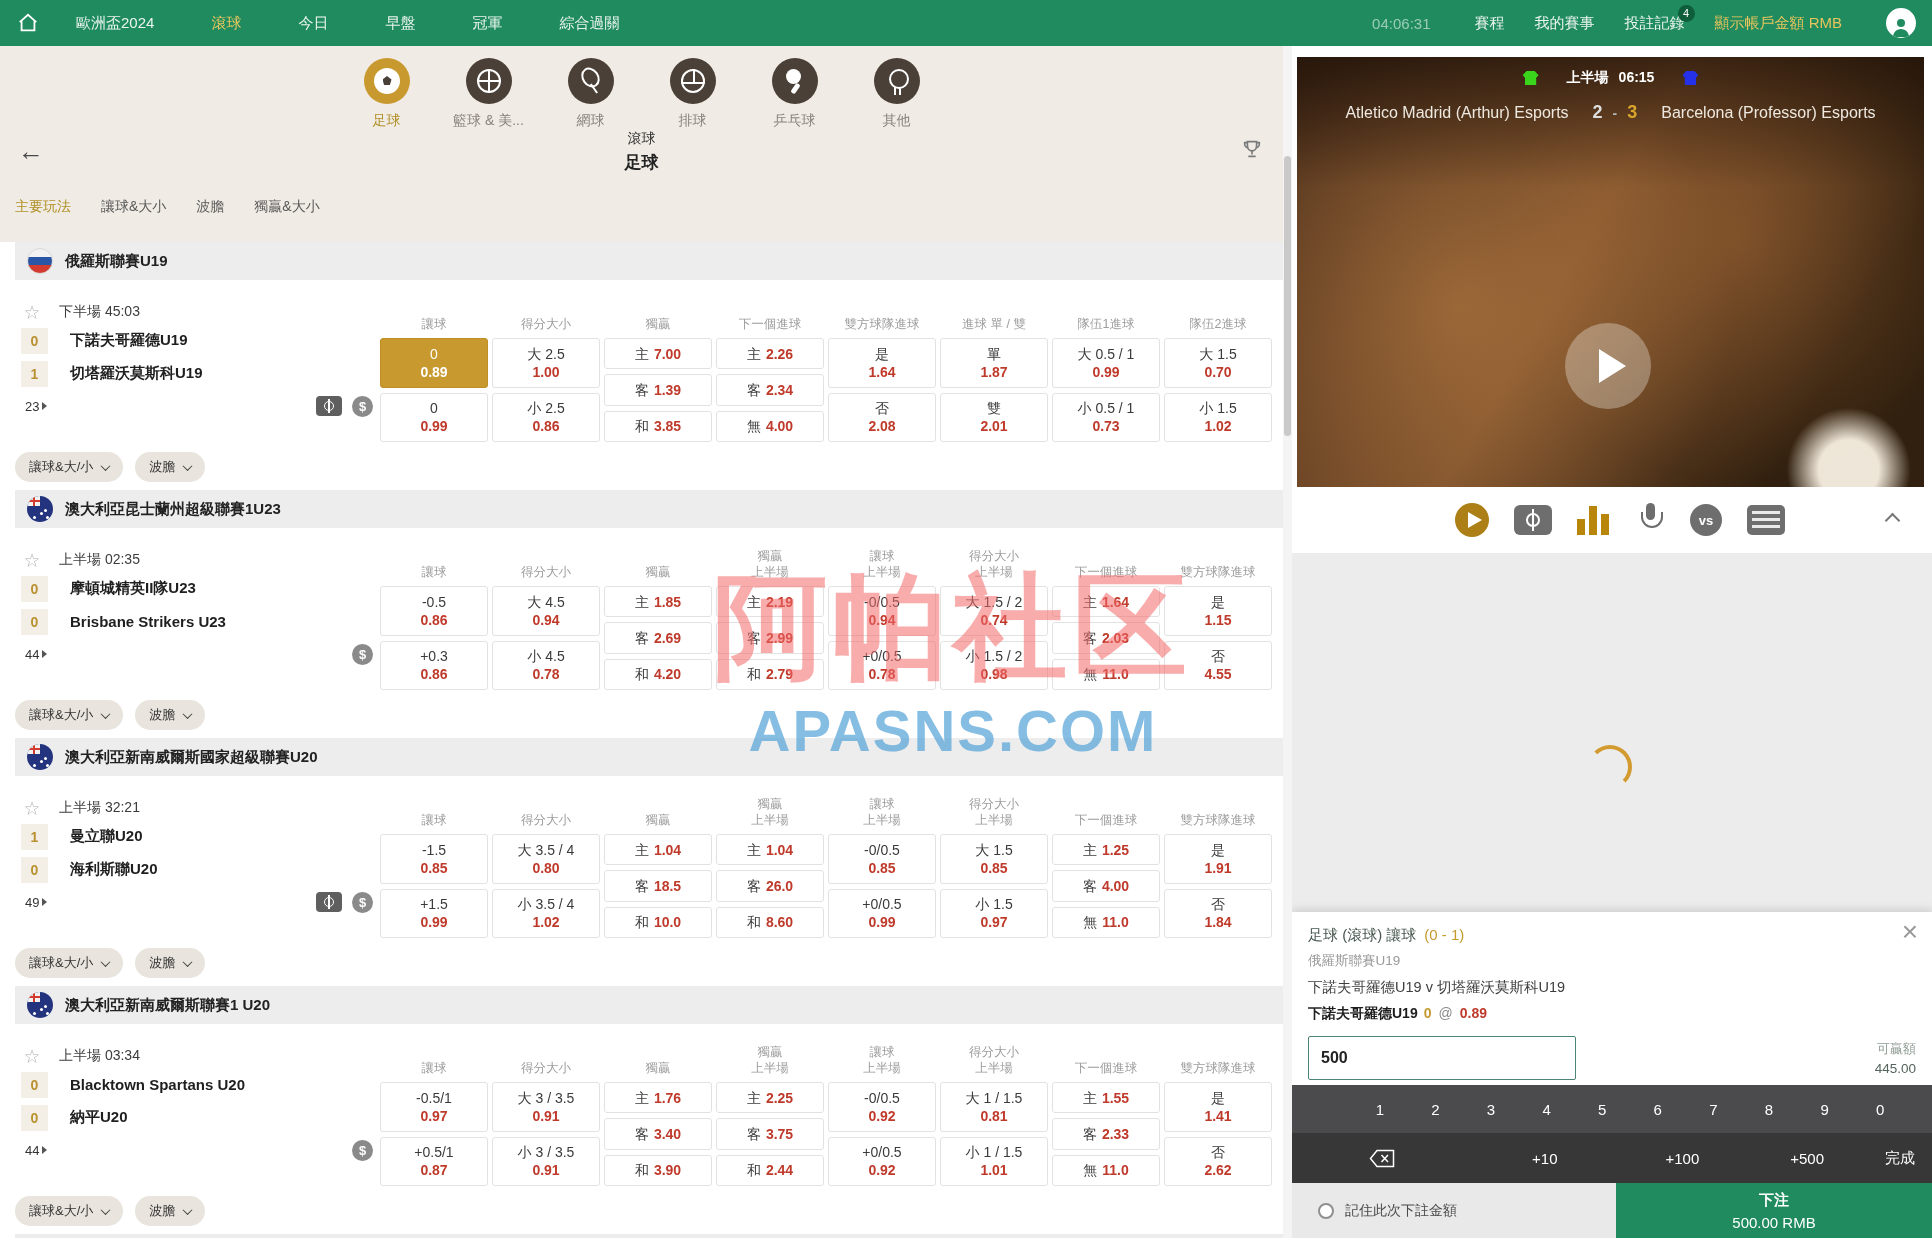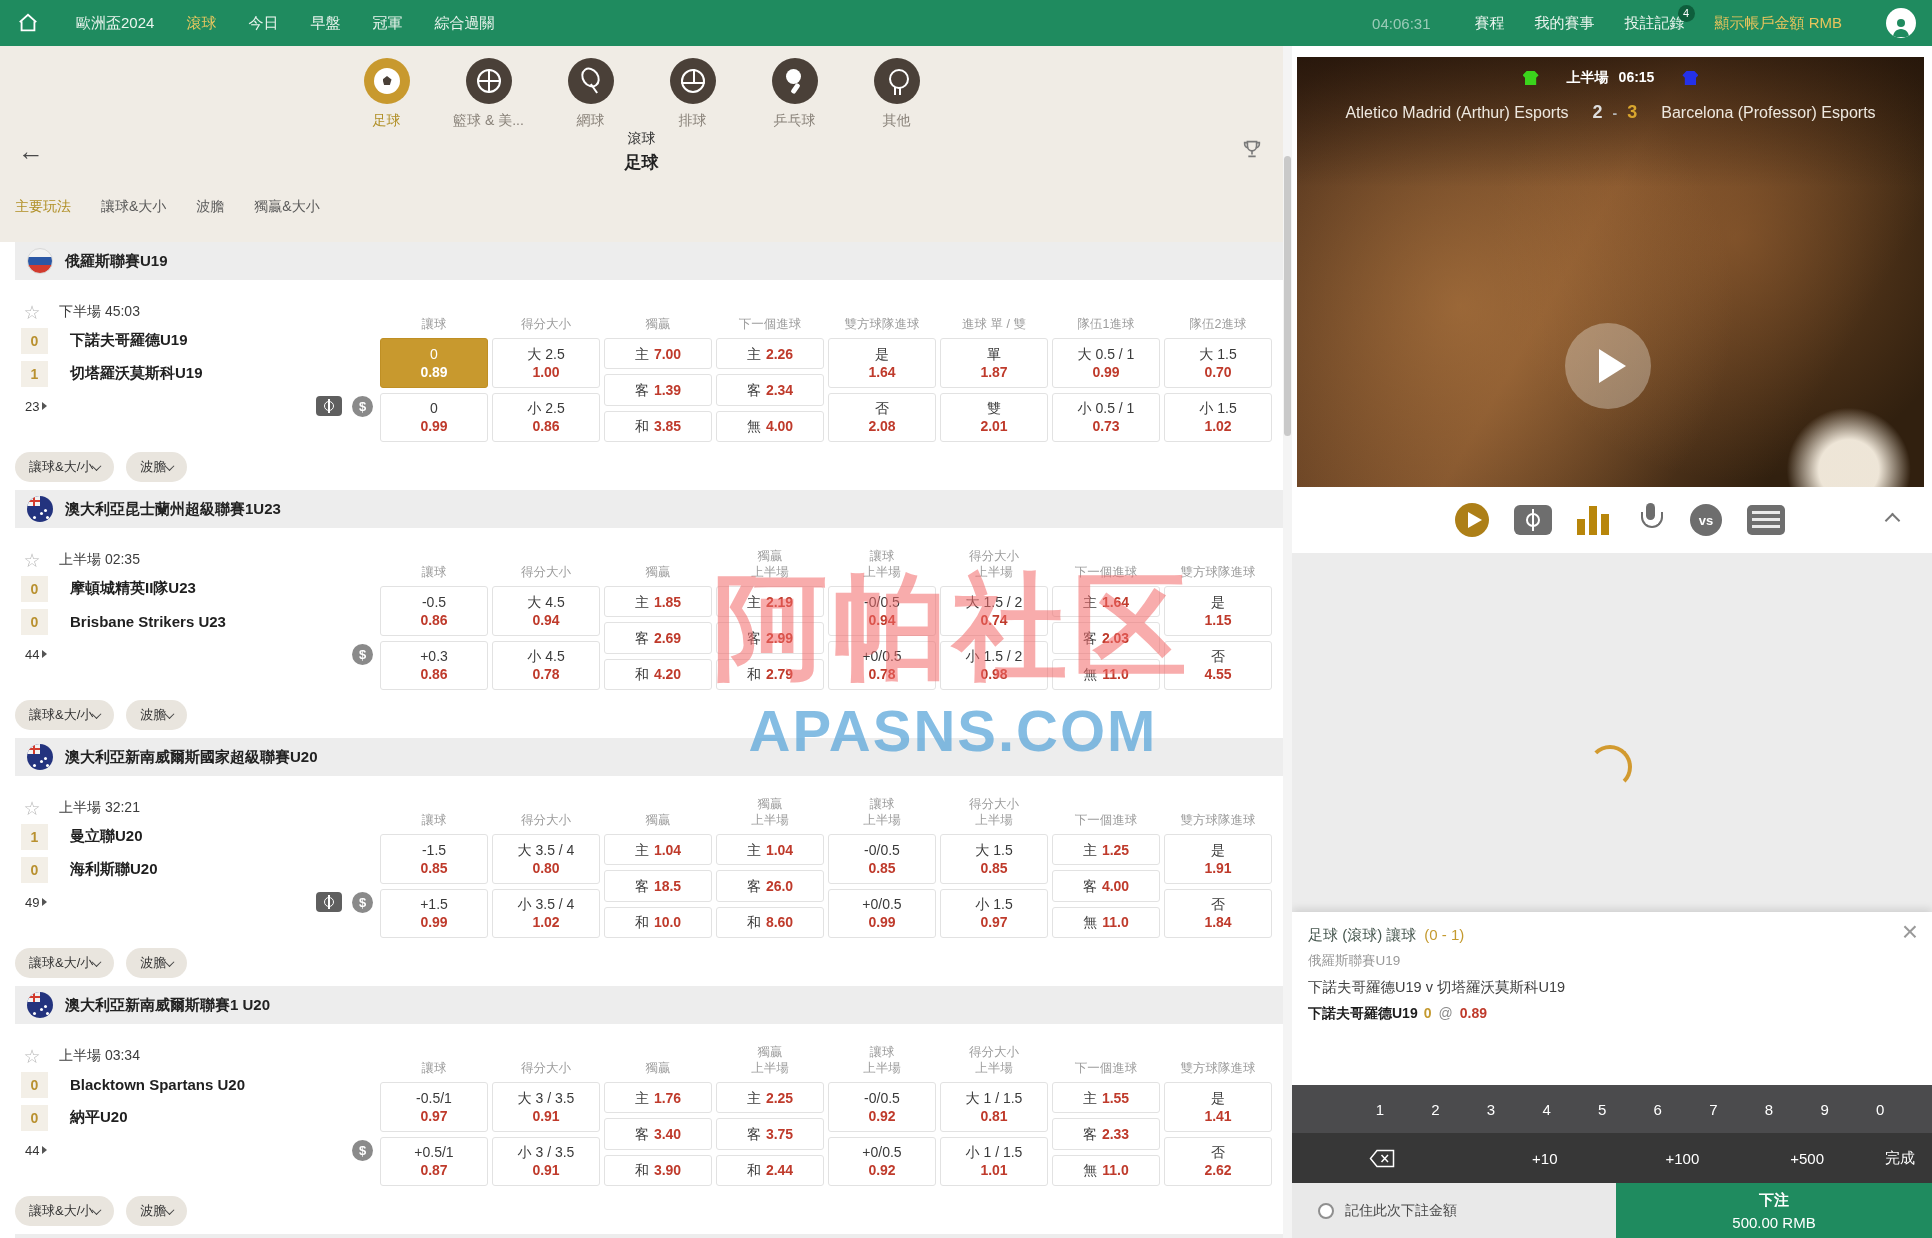--- a/index.html
+++ b/index.html
@@ -1,20 +1,20 @@
 <!DOCTYPE html>
 <html><head>
 <meta charset="utf-8">
 <style>
 *{margin:0;padding:0;box-sizing:border-box;}
 html,body{width:1932px;height:1238px;overflow:hidden;background:#fff;font-family:"Liberation Sans",sans-serif;}
 
 #topbar{position:absolute;top:0;left:0;width:1932px;height:46px;background:#1f8b5f;display:flex;align-items:center;color:#fff;z-index:40;}
 .home-ic{width:44px;display:flex;justify-content:center;cursor:pointer;margin-left:6px;}
-#nav-items{display:flex;gap:32px;margin-left:26px;font-size:15px;}
+#nav-items{display:flex;gap:57px;margin-left:26px;font-size:15px;}
 .nav-item{cursor:pointer;color:#eaf4ee;white-space:nowrap;position:relative;}
 .nav-item.on{color:#e8c75f;}
 .nav-right{margin-left:auto;display:flex;align-items:center;gap:44px;margin-right:16px;font-size:15px;}
 .clock{color:rgba(255,255,255,.55);}
 #nav-right-items{display:flex;gap:30px;align-items:center;}
 .nav-item .badge{position:absolute;top:-9px;right:-10px;min-width:17px;height:17px;border-radius:9px;background:#0e5e3c;color:#fff;font-size:11px;line-height:17px;text-align:center;padding:0 3px;}
 .nav-item.gold{color:#e8c45c;}
 .avatar{width:30px;height:30px;border-radius:50%;background:#fff;display:flex;align-items:flex-end;justify-content:center;overflow:hidden;cursor:pointer;}
 
 #left{position:absolute;top:46px;left:0;width:1283px;height:1192px;background:#f0ece5;overflow:hidden;}
@@ -74,21 +74,21 @@
 .ocol{width:108px;display:flex;flex-direction:column;}
 .ohead{height:38px;display:flex;flex-direction:column;justify-content:flex-end;align-items:center;padding-bottom:6px;font-size:12.5px;color:#9c9c9c;line-height:1.3;text-align:center;}
 .cells{display:flex;flex-direction:column;gap:5px;height:104px;}
 .cell{flex:1;background:#fff;border:1px solid #e2e2e2;border-radius:3px;display:flex;flex-direction:column;align-items:center;justify-content:center;cursor:pointer;font-size:14px;line-height:1.3;}
 .cell .ov{color:#bf3a2b;font-weight:bold;}
 .cell .tl{color:#3a3a3a;}
 .cell.inline{flex-direction:row;gap:5px;}
 .cell.sel{background:#c8992e;border-color:#bf8f24;}
 .cell.sel .tl,.cell.sel .ov{color:#fff;}
 .pills{display:flex;gap:12px;margin:8px 0 8px 15px;height:30px;}
-.pill{background:#e9e5de;border-radius:15px;padding:0 14px;display:flex;align-items:center;font-size:13px;color:#333;cursor:pointer;}
+.pill{background:#e9e5de;border-radius:15px;padding:0 14px;display:flex;align-items:center;gap:9px;font-size:13px;color:#333;cursor:pointer;}
 .chev{width:7px;height:7px;border-right:1.7px solid #444;border-bottom:1.7px solid #444;transform:rotate(45deg) translate(-1px,-1px);}
 .wm{position:absolute;left:698px;top:505px;width:510px;text-align:center;z-index:6;pointer-events:none;}
 .wm1{font-size:114px;font-weight:bold;color:rgba(242,103,103,.55);letter-spacing:6px;white-space:nowrap;}
 .wm2{font-size:58px;font-weight:bold;color:rgba(86,164,216,.72);letter-spacing:2px;margin-top:-8px;white-space:nowrap;}
 #left-scroll{position:absolute;left:1283px;top:46px;width:9px;height:1192px;background:#f4f4f4;z-index:10;cursor:pointer;}
 #left-scroll .thumb{position:absolute;left:1px;top:110px;width:7px;height:280px;background:#c9c9c9;border-radius:4px;}
 
 #right{position:absolute;left:1292px;top:46px;width:640px;height:1192px;background:#fff;}
 #video{position:absolute;left:5px;top:11px;width:627px;height:430px;cursor:pointer;background:
  radial-gradient(circle at 88% 96%, rgba(248,240,226,.95) 0 30px, rgba(248,240,226,0) 62px),
@@ -999,20 +999,27 @@
       <div class="bs-pad">
         <div class="bs-l1">
           <span>足球 (滾球) 讓球</span><span class="bs-range">(0 - 1)</span>
         </div>
         <span class="bs-close">×</span>
         <div class="bs-league">俄羅斯聯賽U19</div>
         <div class="bs-fixture">下諾夫哥羅德U19 v 切塔羅沃莫斯科U19</div>
         <div class="bs-sel">
           <span class="nm">下諾夫哥羅德U19</span><span class="hcp">0</span><span class="at">@</span><span class="od">0.89</span>
         </div>
+        <div class="stake-row">
+          <input class="stake" value="500" style="">
+          <div class="win">
+            <div>可贏額</div>
+            <div class="wv">445.00</div>
+          </div>
+        </div>
       </div>
       <div class="kp1" id="kp1">
           <div class="key">1</div>
           <div class="key">2</div>
           <div class="key">3</div>
           <div class="key">4</div>
           <div class="key">5</div>
           <div class="key">6</div>
           <div class="key">7</div>
           <div class="key">8</div>

